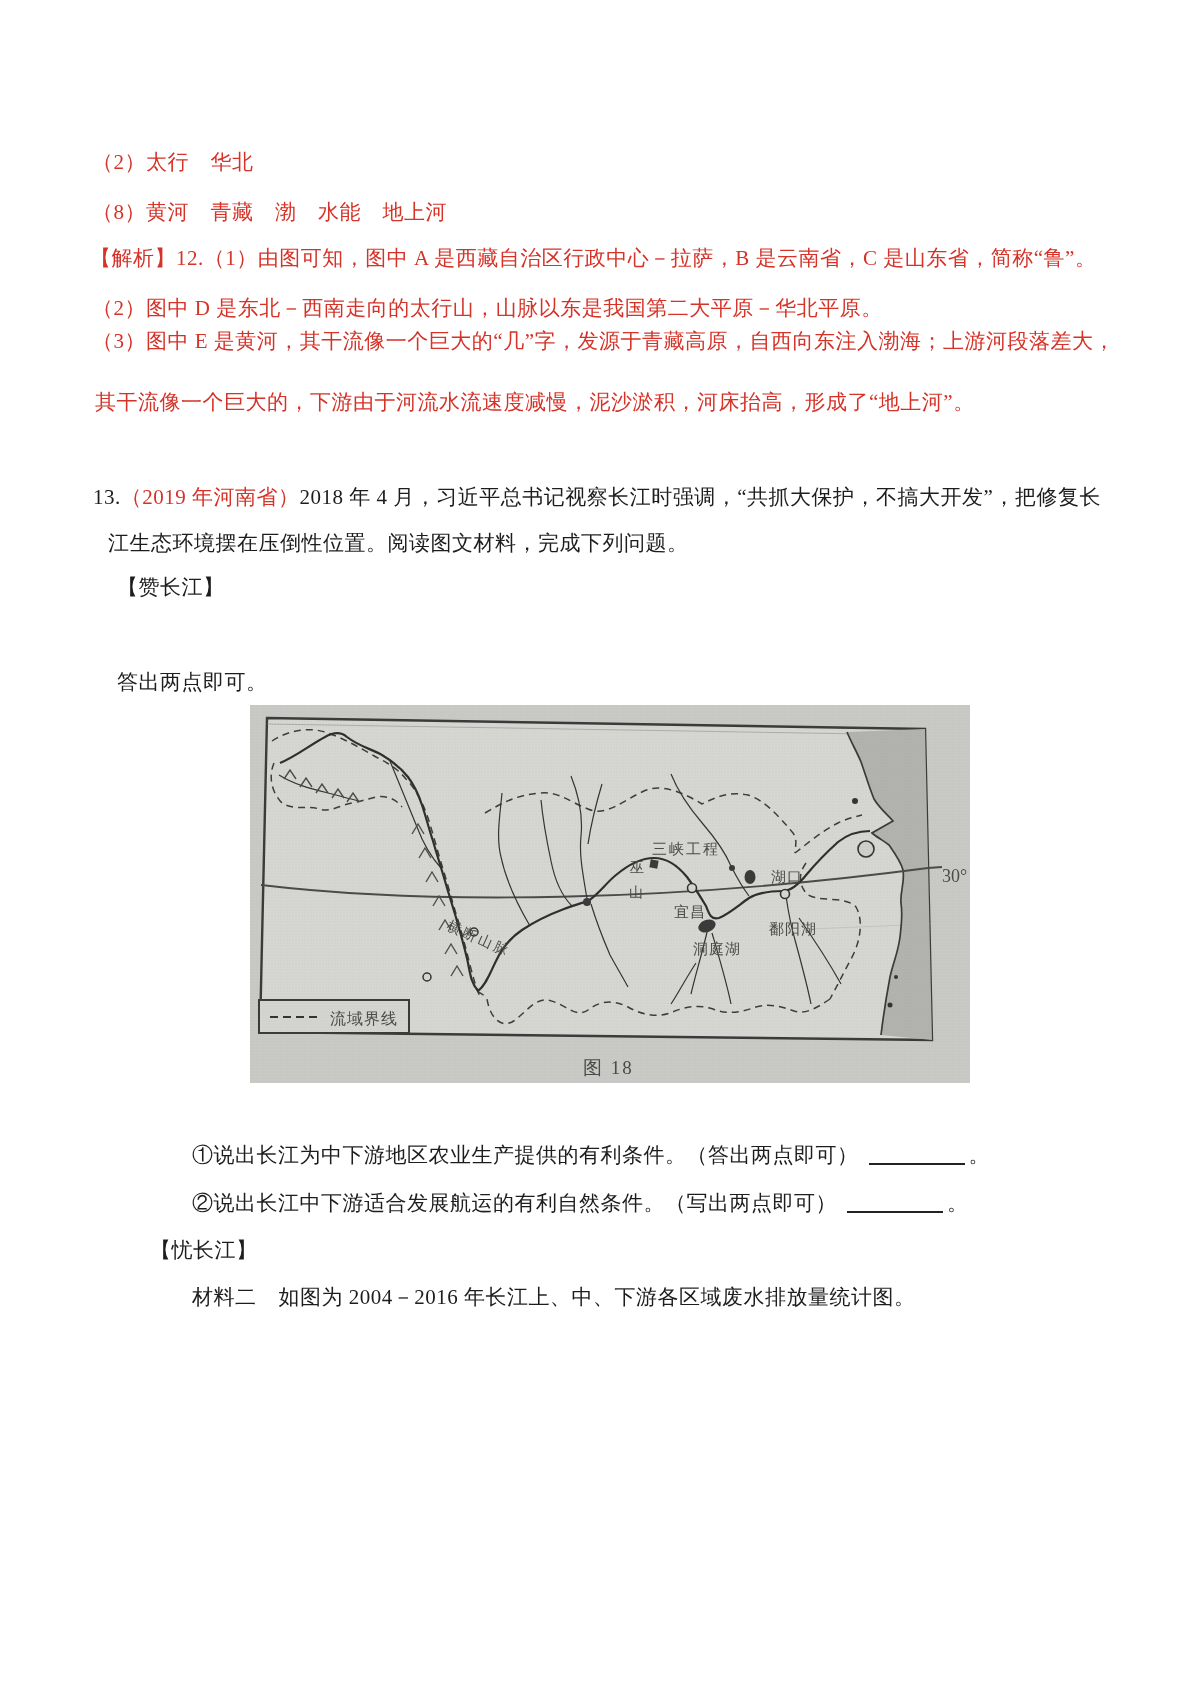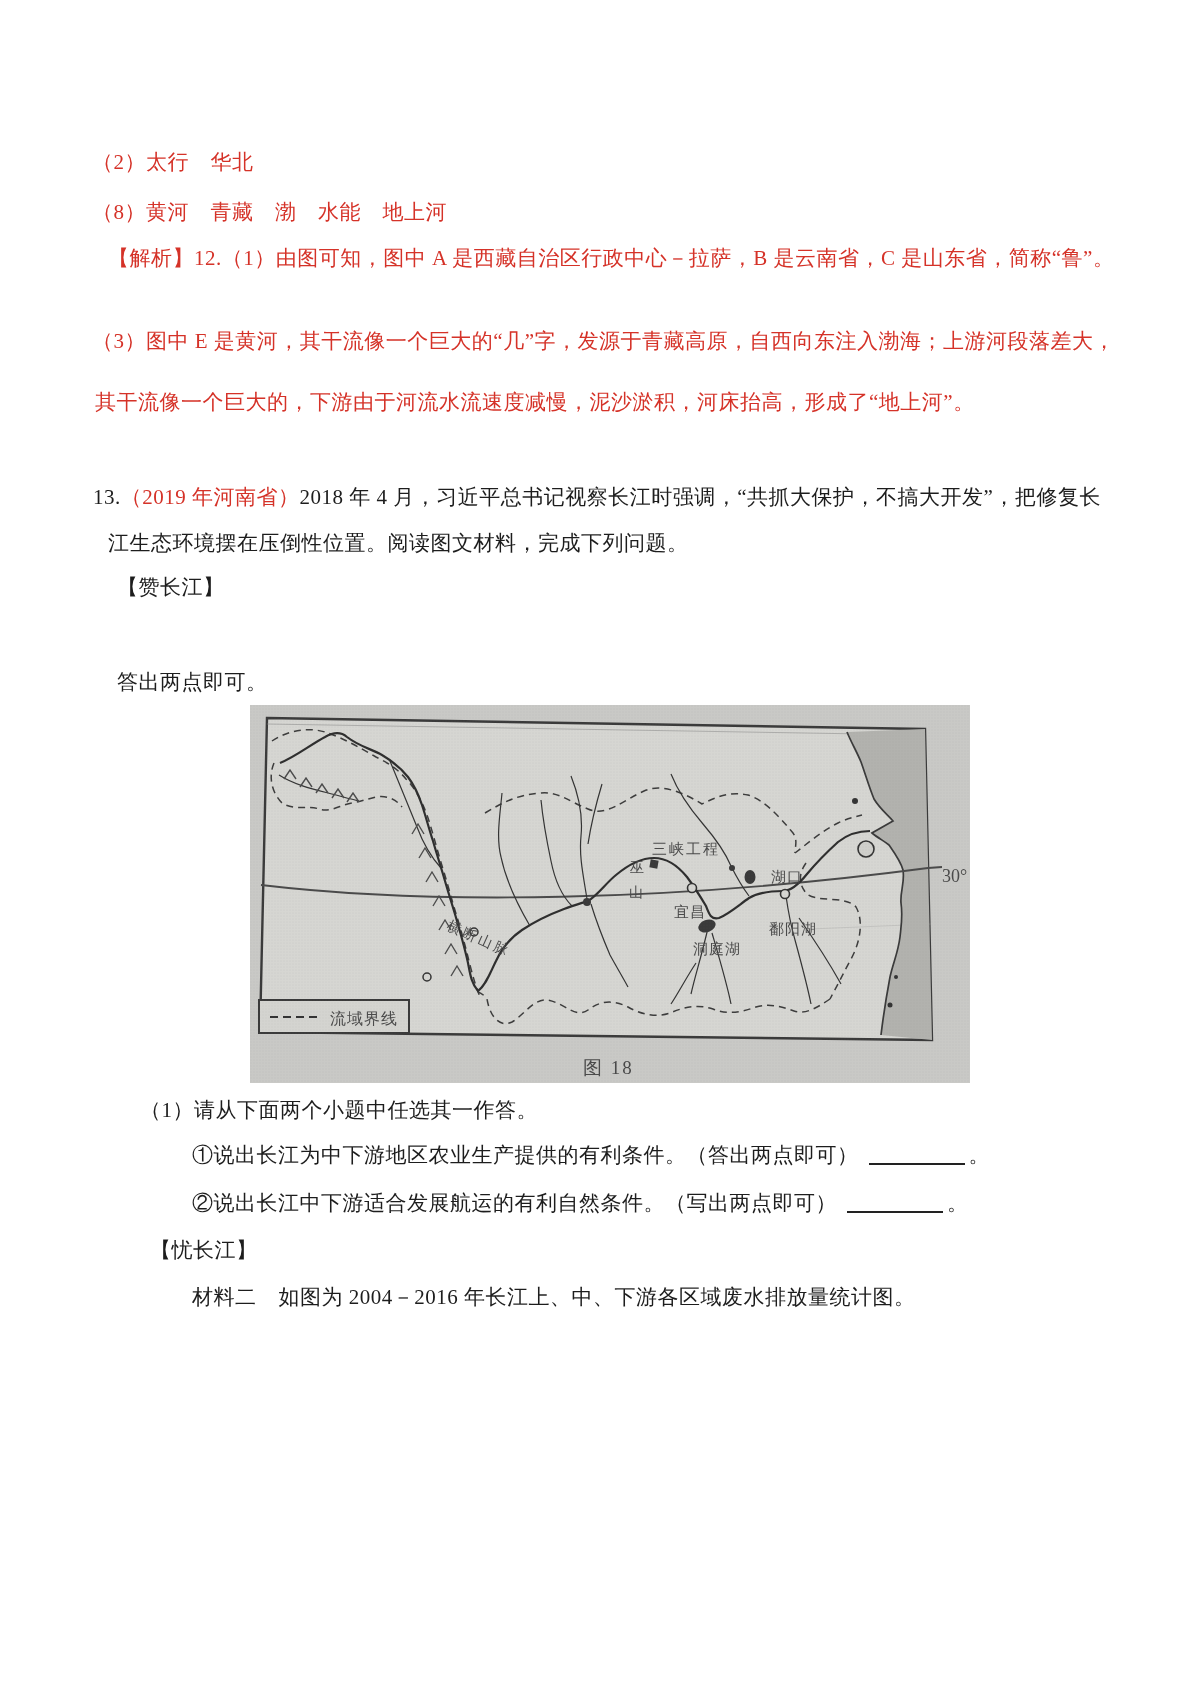--- a/index.html
+++ b/index.html
@@ -24,21 +24,22 @@
     fill:#4a4a4a; user-select:none;
   }
 </style>
 </head>
 <body>
 
 <div id="page">
 
   <div class="line red" style="left:92px; top:149px">（2）太行　华北</div>
   <div class="line red" style="left:92px; top:199px">（8）黄河　青藏　渤　水能　地上河</div>
-  <div class="line red" style="left:108px; top:245px">【解析】12.（1）由图可知，图中 A 是西藏自治区行政中心－拉萨，B 是云南省，C 是山东省，简称“鲁”。</div>
+  <div class="line red" style="left:90px; top:245px">【解析】12.（1）由图可知，图中 A 是西藏自治区行政中心－拉萨，B 是云南省，C 是山东省，简称“鲁”。</div>
+  <div class="line red" style="left:92px; top:295px">（2）图中 D 是东北－西南走向的太行山，山脉以东是我国第二大平原－华北平原。</div>
   <div class="line red" style="left:92px; top:328px">（3）图中 E 是黄河，其干流像一个巨大的“几”字，发源于青藏高原，自西向东注入渤海；上游河段落差大，</div>
   <div class="line red" style="left:95px; top:389px">其干流像一个巨大的，下游由于河流水流速度减慢，泥沙淤积，河床抬高，形成了“地上河”。</div>
 
   <div class="line" style="left:93px; top:484px">
     <span>13.</span><span class="red">（2019 年河南省）</span><span>2018 年 4 月，习近平总书记视察长江时强调，“共抓大保护，不搞大开发”，把修复长</span>
   </div>
   <div class="line" style="left:108px; top:530px">江生态环境摆在压倒性位置。阅读图文材料，完成下列问题。</div>
   <div class="line" style="left:117px; top:574px">【赞长江】</div>
   <div class="line" style="left:117px; top:669px">答出两点即可。</div>
 
@@ -132,21 +133,20 @@
         <path d="M20,312 L72,312" stroke="#333" stroke-width="2" stroke-dasharray="8 5" fill="none"></path>
         <text x="80" y="319" font-size="16" fill="#2e2e2e" letter-spacing="1">流域界线</text>
       </g>
 
       <text x="333" y="369" font-size="19" fill="#3e3e3e" letter-spacing="2">图 18</text>
 
       <rect x="0" y="0" width="720" height="378" fill="url(#halftone)"></rect>
     </svg>
   </div>
 
-  <div class="line" style="left:140px; top:1097px">（1）请从下面两个小题中任选其一作答。</div>
   <div class="line" style="left:192px; top:1190px">
     <span>②说出长江中下游适合发展航运的有利自然条件。（写出两点即可）</span><span class="blank"></span><span>。</span>
   </div>
   <div class="line" style="left:192px; top:1142px">
     <span>①说出长江为中下游地区农业生产提供的有利条件。（答出两点即可）</span><span class="blank"></span><span>。</span>
   </div>
   <div class="line" style="left:150px; top:1237px">【忧长江】</div>
   <div class="line" style="left:192px; top:1284px">
     <span class="mat-label">材料二</span><span>如图为 2004－2016 年长江上、中、下游各区域废水排放量统计图。</span>
   </div>

